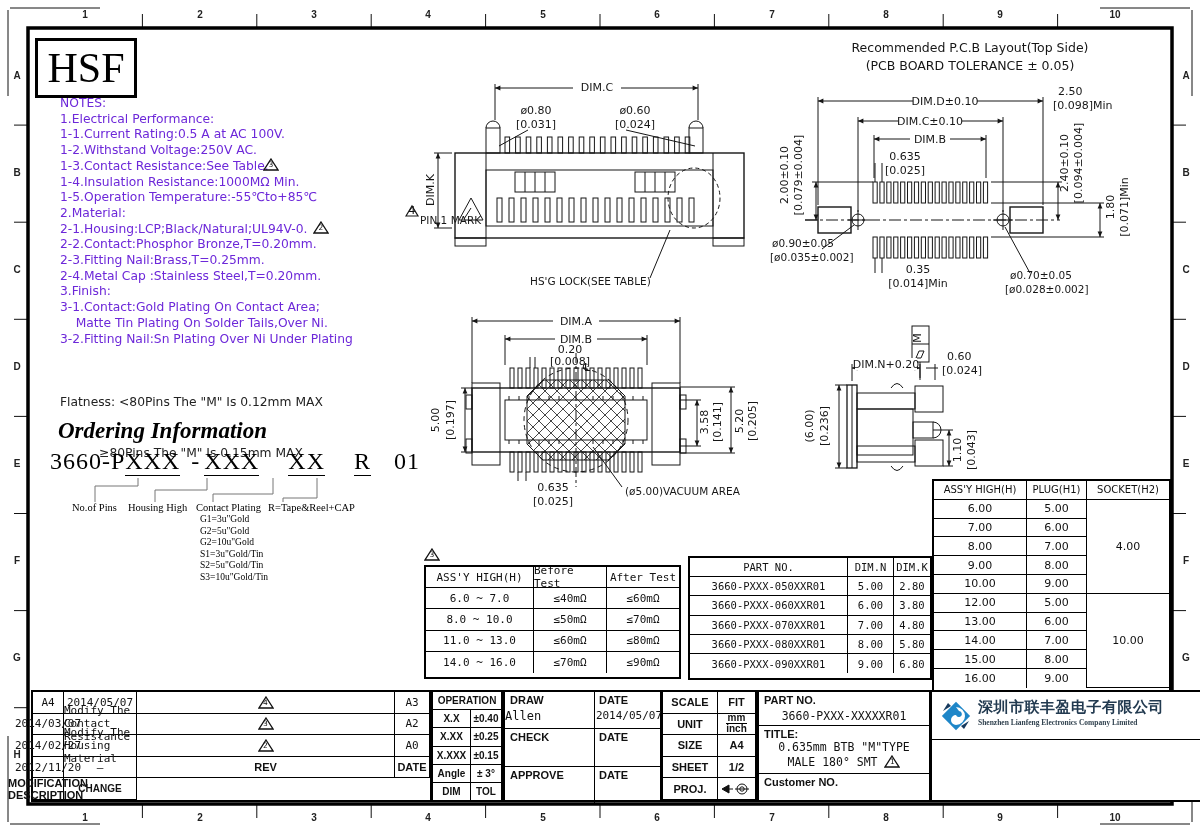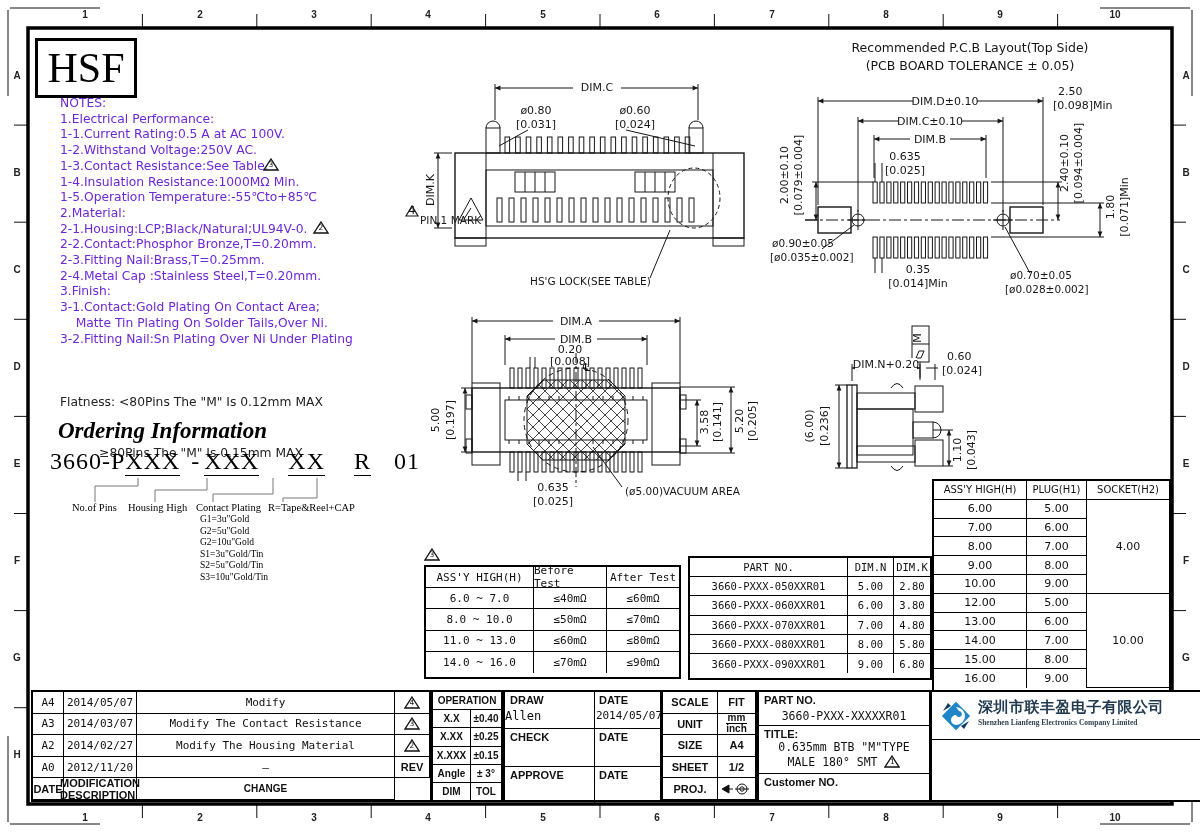--- a/index.html
+++ b/index.html
@@ -559,21 +559,20 @@
       <div>7.00</div>
     <div>15.00</div>
       <div>8.00</div>
     <div class="lastr">16.00</div>
       <div class="lastr">9.00</div>
   </div>
 
   <div class="tb" id="rev-table">
     <div>A4</div>
       <div>2014/05/07</div>
-      <div>Modify</div>
     <div>
         <span class="flag inline">
           <svg width="16" height="13">
             <path d="M8,1 L15,12 H1 Z" fill="none" stroke="#111" stroke-width="1.3"></path>
           </svg>
           <i>4</i>
         </span>
       </div>
     <div>A3</div>
       <div>2014/03/07</div>

